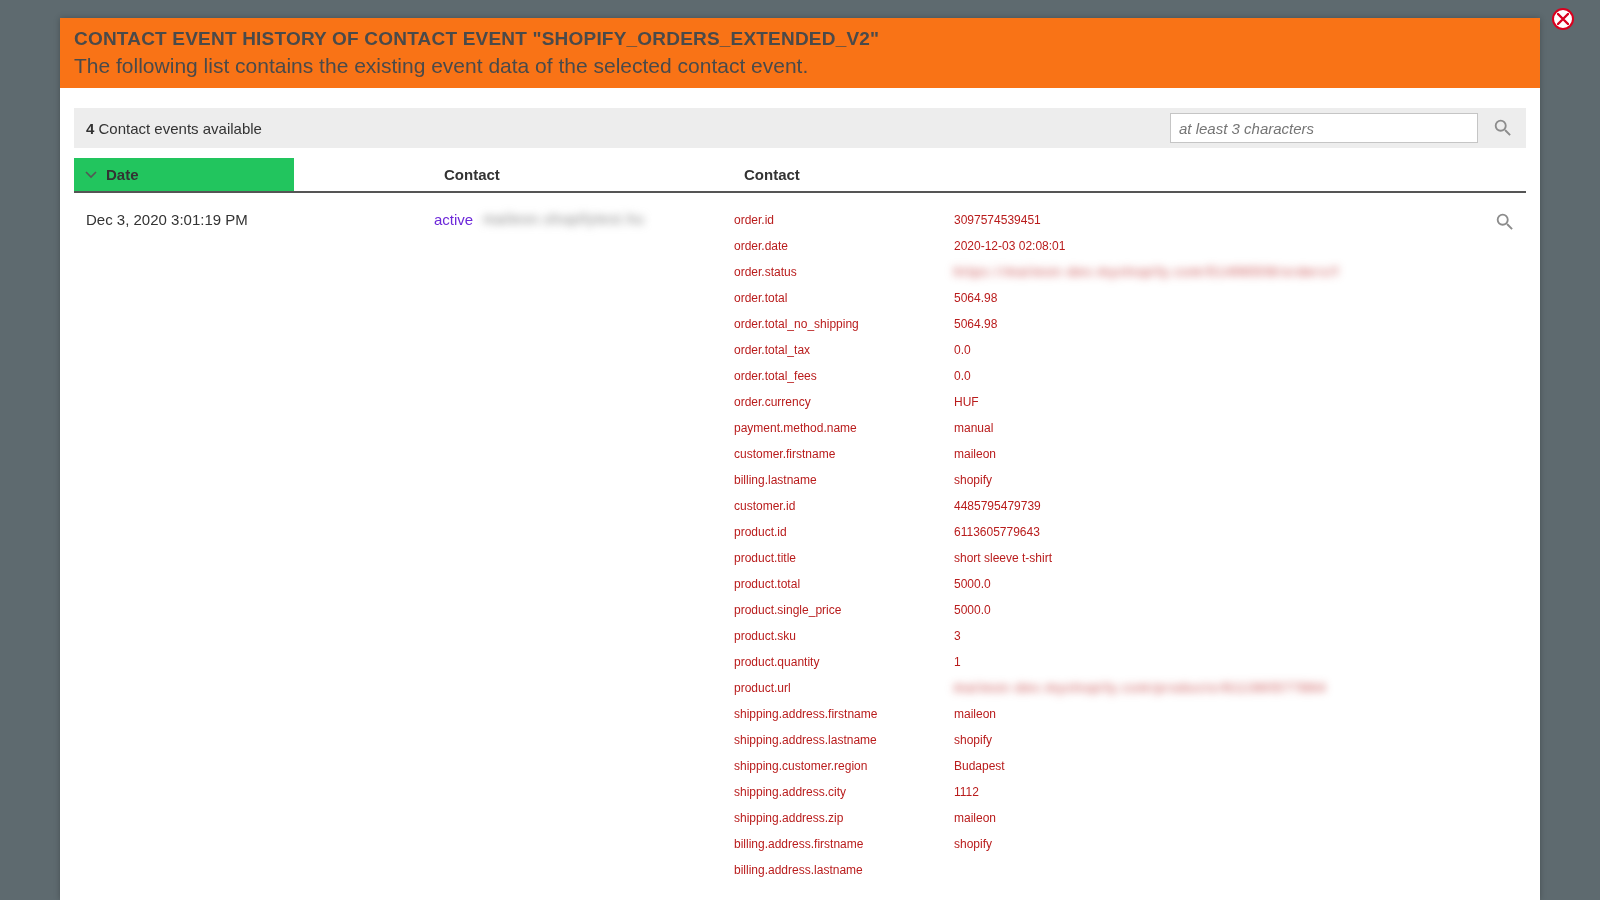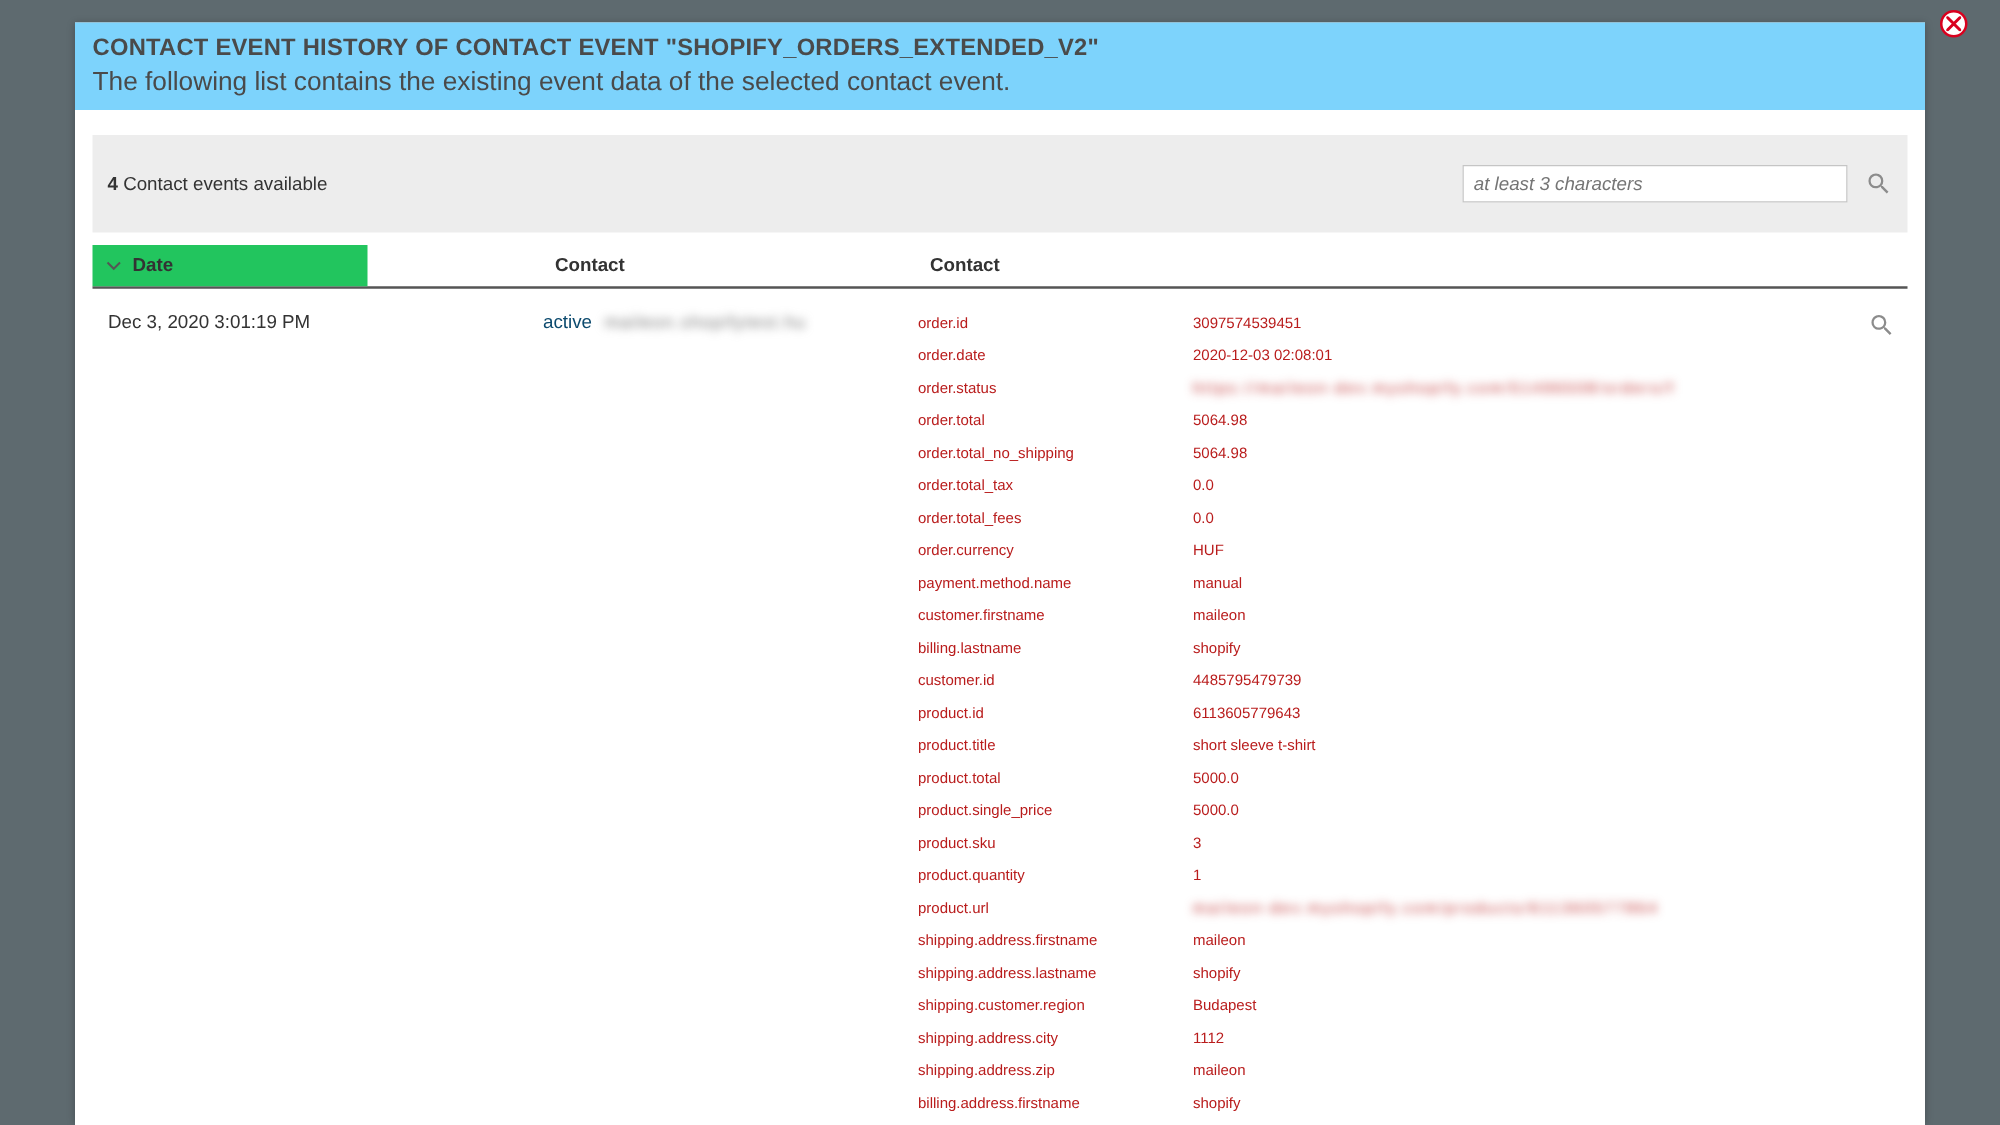--- a/index.html
+++ b/index.html
@@ -18,32 +18,32 @@
     position: absolute; top: -10px; right: -34px;
     width: 22px; height: 22px;
     border: 2.5px solid #d9001e; border-radius: 50%;
     background: #fff;
     display: flex; align-items: center; justify-content: center;
     cursor: pointer;
   }
   .close-btn svg { width: 12px; height: 12px; }
 
   .header {
-    background: #7dd3fc;
+    background: #f97316;
     padding: 10px 14px 10px 14px;
   }
   .header h1 { font-size: 19px; font-weight: 700; color: #4a4a4a; letter-spacing: .2px; }
   .header .sub { font-size: 21px; color: #4a4a4a; margin-top: 4px; font-weight: 400; }
 
   .body { padding: 20px 14px 0 14px; flex: 1; display: flex; flex-direction: column; overflow:hidden; }
 
   .toolbar {
     background: #ededed;
     display: flex; align-items: center;
-    padding: 24px 12px;
+    padding: 5px 12px;
     justify-content: space-between;
   }
   .toolbar .count { font-size: 15px; color: #333; }
   .toolbar .count b { font-weight: 700; }
   .toolbar .search-wrap { display:flex; align-items: center; gap: 14px; }
   .toolbar input {
     width: 308px; height: 30px;
     border: 1px solid #c5c5c5; background: #fff;
     font-style: italic; color: #9a9a9a; padding: 0 8px; font-size: 15px;
   }
@@ -56,21 +56,21 @@
   .th { font-weight:700; color:#333; font-size:15px; padding: 8px 10px; }
   .th.date {
     background:#22c55e; display:flex; align-items:center; gap:8px; width:220px;
   }
   .th.date .chev { width:14px; height:14px; }
 
   .rows { flex:1; overflow-y:auto; }
   .row { display:flex; padding-top: 14px; font-size:15px; color:#333; }
   .row .date-cell { width:360px; padding-left: 12px; padding-top:4px;}
   .row .contact-cell { width:300px; padding-top:4px; display:flex; gap:10px; align-items:flex-start;}
-  .row .status-active { color:#0c4a6e; font-weight:500; }
+  .row .status-active { color:#6d28d9; font-weight:500; }
   .row .blur { filter: blur(4px); color:#777; letter-spacing:1px; font-size:14px; user-select:none;}
   .row .details-cell { flex:1; display:flex; position:relative; }
   .details-keys { width:220px; }
   .details-vals { flex:1; }
   .drow { height:26px; line-height:26px; font-size:12px; color:#b91c1c; white-space:nowrap; }
   .dval .blurv { filter: blur(4px); letter-spacing:2px; user-select:none; }
   .row-mag { position:absolute; right: 10px; top: 4px; }
 </style>
 </head>
 <body>

